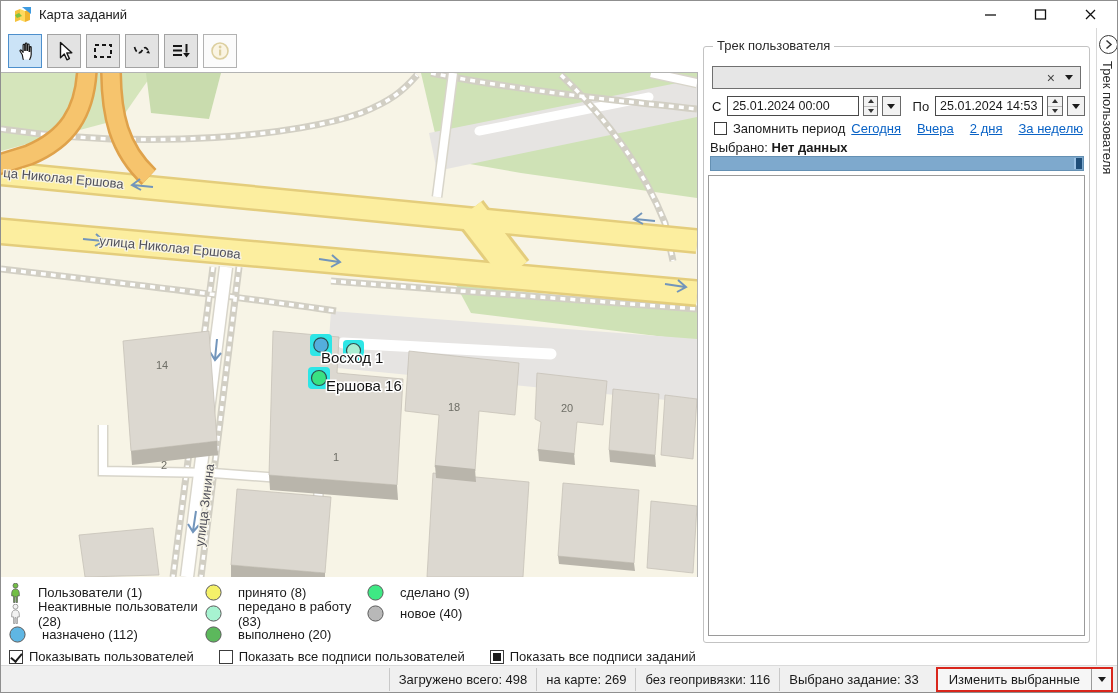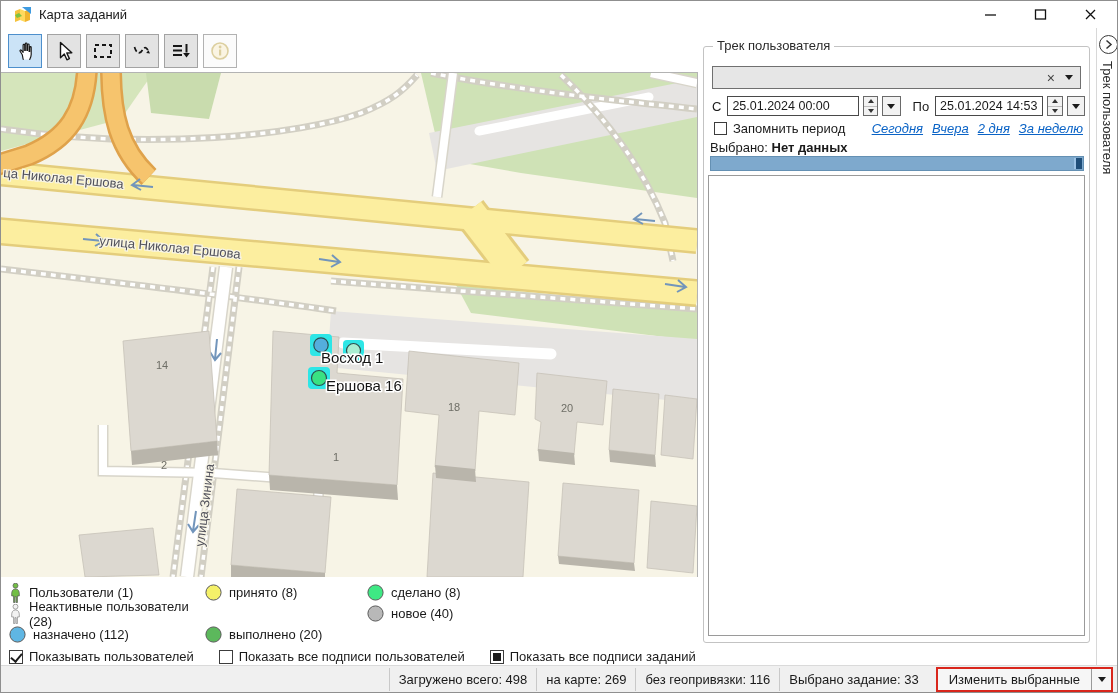--- a/index.html
+++ b/index.html
@@ -21,21 +21,21 @@
   .tool-btn.light { background:#fbfbfb; border-color:#b2b2b2; }
   
   .map { position:absolute; left:0; top:71px; width:697px; height:505px; border-top:1px solid #b3b3b3; border-right:1px solid #b3b3b3; background:#f7f4e6; }
   .map svg { display:block; }
   .map text { font-family:"Liberation Sans", sans-serif; }
   .street-label { fill:#50505a; paint-order:stroke fill; stroke:#f7f4e6; stroke-width:2.5px; }
   .bldg-num { fill:#6e6e66; }
   .marker-label { fill:#151515; paint-order:stroke fill; stroke:#ffffff; stroke-width:3px; font-size:15px; }
   
   .legend { position:absolute; left:8px; top:581px; display:grid; grid-template-columns:196px 162px 160px; grid-auto-rows:21px; align-items:center; }
-  .legend-item { display:flex; align-items:center; gap:7px; }
+  .legend-item { display:flex; align-items:center; gap:16px; }
   .legend-item svg { flex:0 0 auto; }
   
   .options { position:absolute; left:8px; top:648px; display:flex; gap:25px; align-items:flex-start; }
   .opt { display:flex; align-items:center; gap:6px; }
   .cb { width:14px; height:14px; border:1px solid #3c3c3c; background:#fff; position:relative; flex:0 0 auto; }
   .cb.checked::after { content:""; position:absolute; left:3px; top:0px; width:5px; height:9px; border-right:2px solid #1c1c1c; border-bottom:2px solid #1c1c1c; transform:rotate(40deg); }
   .cb.indeterminate::after { content:""; position:absolute; left:2px; top:2px; width:8px; height:8px; background:#1c1c1c; }
   
   .statusbar { position:absolute; left:0; right:0; bottom:0; height:27px; background:#f0f0f0; border-top:1px solid #dadada; display:flex; align-items:center; justify-content:flex-end; padding-right:4px; }
   .status-item { border-left:1px solid #c9c9c9; padding:4px 9px; white-space:nowrap; }
@@ -52,21 +52,21 @@
   .dt-label { padding:0 2px; }
   .dt-box { height:20px; border:1px solid #494949; background:#fff; display:flex; align-items:center; padding:0 4px; white-space:nowrap; font-size:12.5px; }
   .dt-box.w1 { width:146px; } .dt-box.w2 { width:120px; }
   .spin { width:17px; height:20px; border:1px solid #6a6a6a; background:#f2f2f2; display:flex; flex-direction:column; }
   .spin div { flex:1; display:flex; align-items:center; justify-content:center; }
   .spin div:first-child { border-bottom:1px solid #bdbdbd; }
   .tri-up-s { width:0; height:0; border-left:3.5px solid transparent; border-right:3.5px solid transparent; border-bottom:4px solid #333; }
   .tri-down-s { width:0; height:0; border-left:3.5px solid transparent; border-right:3.5px solid transparent; border-top:4px solid #333; }
   .dd-btn { width:20px; height:20px; border:1px solid #6a6a6a; background:#f2f2f2; display:flex; align-items:center; justify-content:center; }
   .remember-row { position:absolute; left:10px; top:74px; right:6px; display:flex; align-items:center; }
-  .links { margin-left:auto; display:flex; gap:9px;font-style:italic; }
+  .links { margin-left:auto; display:flex; gap:16px; }
   .links a { color:#0a63c6; text-decoration:underline; white-space:nowrap; }
   .selected-row { position:absolute; left:6px; top:93px; }
   .selected-row b { font-weight:bold; }
   .trackbar { position:absolute; left:6px; top:109px; right:5px; height:15px; background:#7ea9cd; border:1px solid #6490b3; }
   .trackbar .handle { position:absolute; right:1px; top:1px; bottom:1px; width:8px; background:#1f4e79; border-left:2px solid #9dc3e6; }
   .listbox { position:absolute; left:4px; top:128px; right:4px; bottom:6px; background:#fff; border:1px solid #9a9a9a; }
   
   .side-strip { position:absolute; left:1095px; top:27px; width:23px; height:637px; border-left:1px solid #d8d8d8; background:#fff; }
   .chevron-btn { position:absolute; left:1.5px; top:7px; width:19px; height:19px; border:1.4px solid #3a3a3a; border-radius:50%; display:flex; align-items:center; justify-content:center; background:#fff; }
   .side-tab-text { position:absolute; left:3px; top:33px; writing-mode:vertical-rl; text-orientation:sideways; font-size:13px; color:#2b2b2b; white-space:nowrap; }
@@ -300,31 +300,37 @@
           <circle cx="8.5" cy="8.5" r="7.6" stroke="#5a5a5a" stroke-width="1" fill="#5fb6e3"></circle>
         </svg>
       <span>назначено (112)</span>
     </div>
     <div class="legend-item" style="grid-column:2;grid-row:1">
       <svg width="17" height="17" viewBox="0 0 17 17">
           <circle cx="8.5" cy="8.5" r="7.6" stroke="#5a5a5a" stroke-width="1" fill="#f5f169"></circle>
         </svg>
       <span>принято (8)</span>
     </div>
+    <div class="legend-item" style="grid-column:2;grid-row:2">
+      <svg width="17" height="17" viewBox="0 0 17 17">
+          <circle cx="8.5" cy="8.5" r="7.6" stroke="#5a5a5a" stroke-width="1" fill="#a7f3d1"></circle>
+        </svg>
+      <span>передано в работу (83)</span>
+    </div>
     <div class="legend-item" style="grid-column:2;grid-row:3">
       <svg width="17" height="17" viewBox="0 0 17 17">
           <circle cx="8.5" cy="8.5" r="7.6" stroke="#5a5a5a" stroke-width="1" fill="#5cb85c"></circle>
         </svg>
       <span>выполнено (20)</span>
     </div>
     <div class="legend-item" style="grid-column:3;grid-row:1">
       <svg width="17" height="17" viewBox="0 0 17 17">
           <circle cx="8.5" cy="8.5" r="7.6" stroke="#5a5a5a" stroke-width="1" fill="#3ee884"></circle>
         </svg>
-      <span>сделано (8)</span>
+      <span>сделано (9)</span>
     </div>
     <div class="legend-item" style="grid-column:3;grid-row:2">
       <svg width="17" height="17" viewBox="0 0 17 17">
           <circle cx="8.5" cy="8.5" r="7.6" stroke="#5a5a5a" stroke-width="1" fill="#b8b8b8"></circle>
         </svg>
       <span>новое (40)</span>
     </div>
   </div>
 
   <div class="options">

